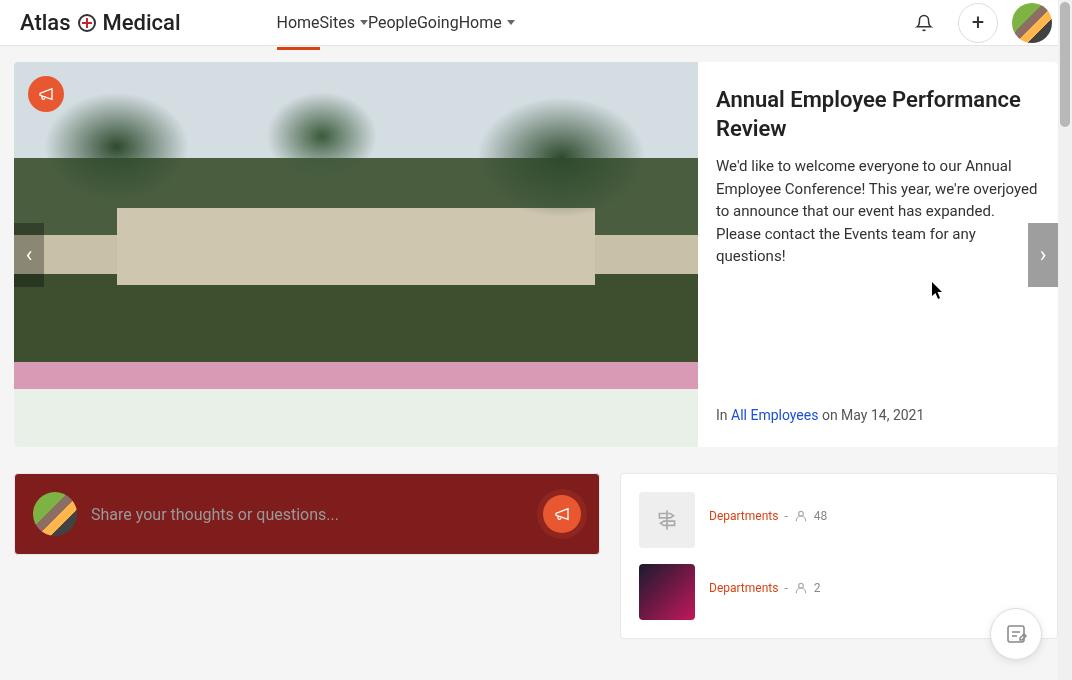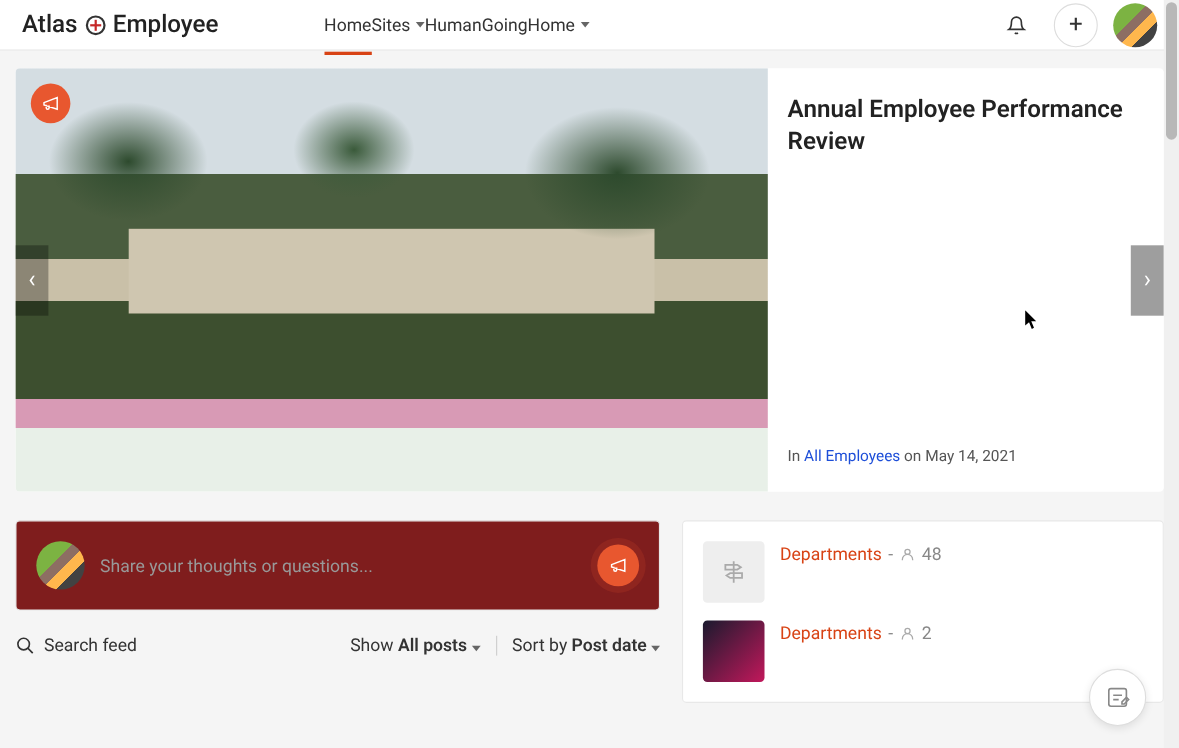--- a/index.html
+++ b/index.html
@@ -47,48 +47,48 @@
 .feed-controls{display:flex;align-items:center;margin-top:22px;font-size:16px;color:#333}
 .search-feed{display:flex;align-items:center;gap:8px}
 .controls-right{margin-left:auto;display:flex;align-items:center;gap:14px}
 .divider{width:1px;height:18px;background:#ccc}
 .panel{background:#fff;border-radius:4px;border:1px solid #e8e8e8;padding:18px}
 .panel-title{font-size:18px;font-weight:600;margin-bottom:16px}
 .site-item{display:flex;gap:14px;margin-bottom:16px;align-items:flex-start}
 .site-icon{width:56px;height:56px;border-radius:4px;background:#eee;display:flex;align-items:center;justify-content:center;color:#999;flex-shrink:0}
 .site-icon.dark{background:linear-gradient(135deg,#1a1a2e,#c2185b)}
 .site-name{font-size:16px;font-weight:500}
-.site-meta{font-size:16px;color:#d84315;display:flex;align-items:center;gap:6px;margin-top:2px}
+.site-meta{font-size:12px;color:#d84315;display:flex;align-items:flex-start;gap:6px;margin-top:17px}
 .site-count{color:#888}
 .fab{position:absolute;bottom:20px;right:30px;width:52px;height:52px;border-radius:50%;background:#fff;border:1px solid #ddd;display:flex;align-items:center;justify-content:center;cursor:pointer;box-shadow:0 2px 8px rgba(0,0,0,0.1)}
 b{font-weight:600}
 </style>
 </head>
 <body>
 
 <div class="scrollbar">
     <div class="scroll-thumb"></div>
   </div>
 
 <div class="header">
   <div class="logo">
     <span>Atlas</span>
     <span class="logo-icon"></span>
-    <span>Employee</span>
+    <span>Medical</span>
   </div>
   <div class="nav">
     <div class="nav-item active">
         <span>Home</span>
       </div>
     <div class="nav-item">
         <span>Sites</span>
         <span class="chev"></span>
       </div>
     <div class="nav-item">
-        <span>Human</span>
+        <span>People</span>
       </div>
     <div class="nav-item">
         <span>Going</span>
       </div>
     <div class="nav-item">
         <span>Home</span>
         <span class="chev"></span>
       </div>
   </div>
   <div class="header-right">
@@ -113,20 +113,21 @@
         <svg class="megaphone" viewBox="0 0 24 24" fill="none" stroke="#fff" stroke-width="2">
             <path d="M3 11l18-7v16L3 14v-3zM6 14v4a2 2 0 0 0 4 0v-3"></path>
           </svg>
       </div>
     </div>
     <div class="arrow arrow-left">
         <span>‹</span>
       </div>
     <div class="hero-text">
       <div class="hero-title">Annual Employee Performance Review</div>
+      <div class="hero-desc">We'd like to welcome everyone to our Annual Employee Conference! This year, we're overjoyed to announce that our event has expanded. Please contact the Events team for any questions!</div>
       <div class="hero-meta">
         <span>In </span><span class="hero-link">All Employees</span><span> on May 14, 2021</span>
       </div>
     </div>
     <div class="arrow arrow-right">
         <span>›</span>
       </div>
     <svg class="cursor" viewBox="0 0 12 18">
         <path d="M0 0 L0 14 L3.5 11 L6 17 L8 16 L5.5 10 L10 10 Z" fill="#000"></path>
       </svg>
@@ -134,34 +135,20 @@
 
   <div class="row">
     <div class="col-left">
       <div class="composer">
         <div class="avatar-sm"></div>
         <div class="composer-input">Share your thoughts or questions...</div>
         <div class="composer-badge">
           <svg class="megaphone" viewBox="0 0 24 24" fill="none" stroke="#fff" stroke-width="2">
               <path d="M3 11l18-7v16L3 14v-3zM6 14v4a2 2 0 0 0 4 0v-3"></path>
             </svg>
-        </div>
-      </div>
-      <div class="feed-controls">
-        <div class="search-feed">
-          <svg width="18" height="18" viewBox="0 0 24 24" fill="none" stroke="#333" stroke-width="2">
-              <circle cx="10" cy="10" r="7"></circle>
-              <path d="M21 21l-6-6"></path>
-            </svg>
-          <span>Search feed</span>
-        </div>
-        <div class="controls-right">
-          <div><span>Show </span><b>All posts</b> <span class="chev" style="display:inline-block"></span></div>
-          <div class="divider"></div>
-          <div><span>Sort by </span><b>Post date</b> <span class="chev" style="display:inline-block"></span></div>
         </div>
       </div>
     </div>
     <div class="col-right">
       <div class="panel">
         <div class="site-item">
           <div class="site-icon">
             <svg width="26" height="26" viewBox="0 0 24 24" fill="none" stroke="#aaa" stroke-width="1.5">
                 <path d="M12 3v18M5 6h10l3 2-3 2H5zM19 13H9l-3 2 3 2h10z"></path>
               </svg>

